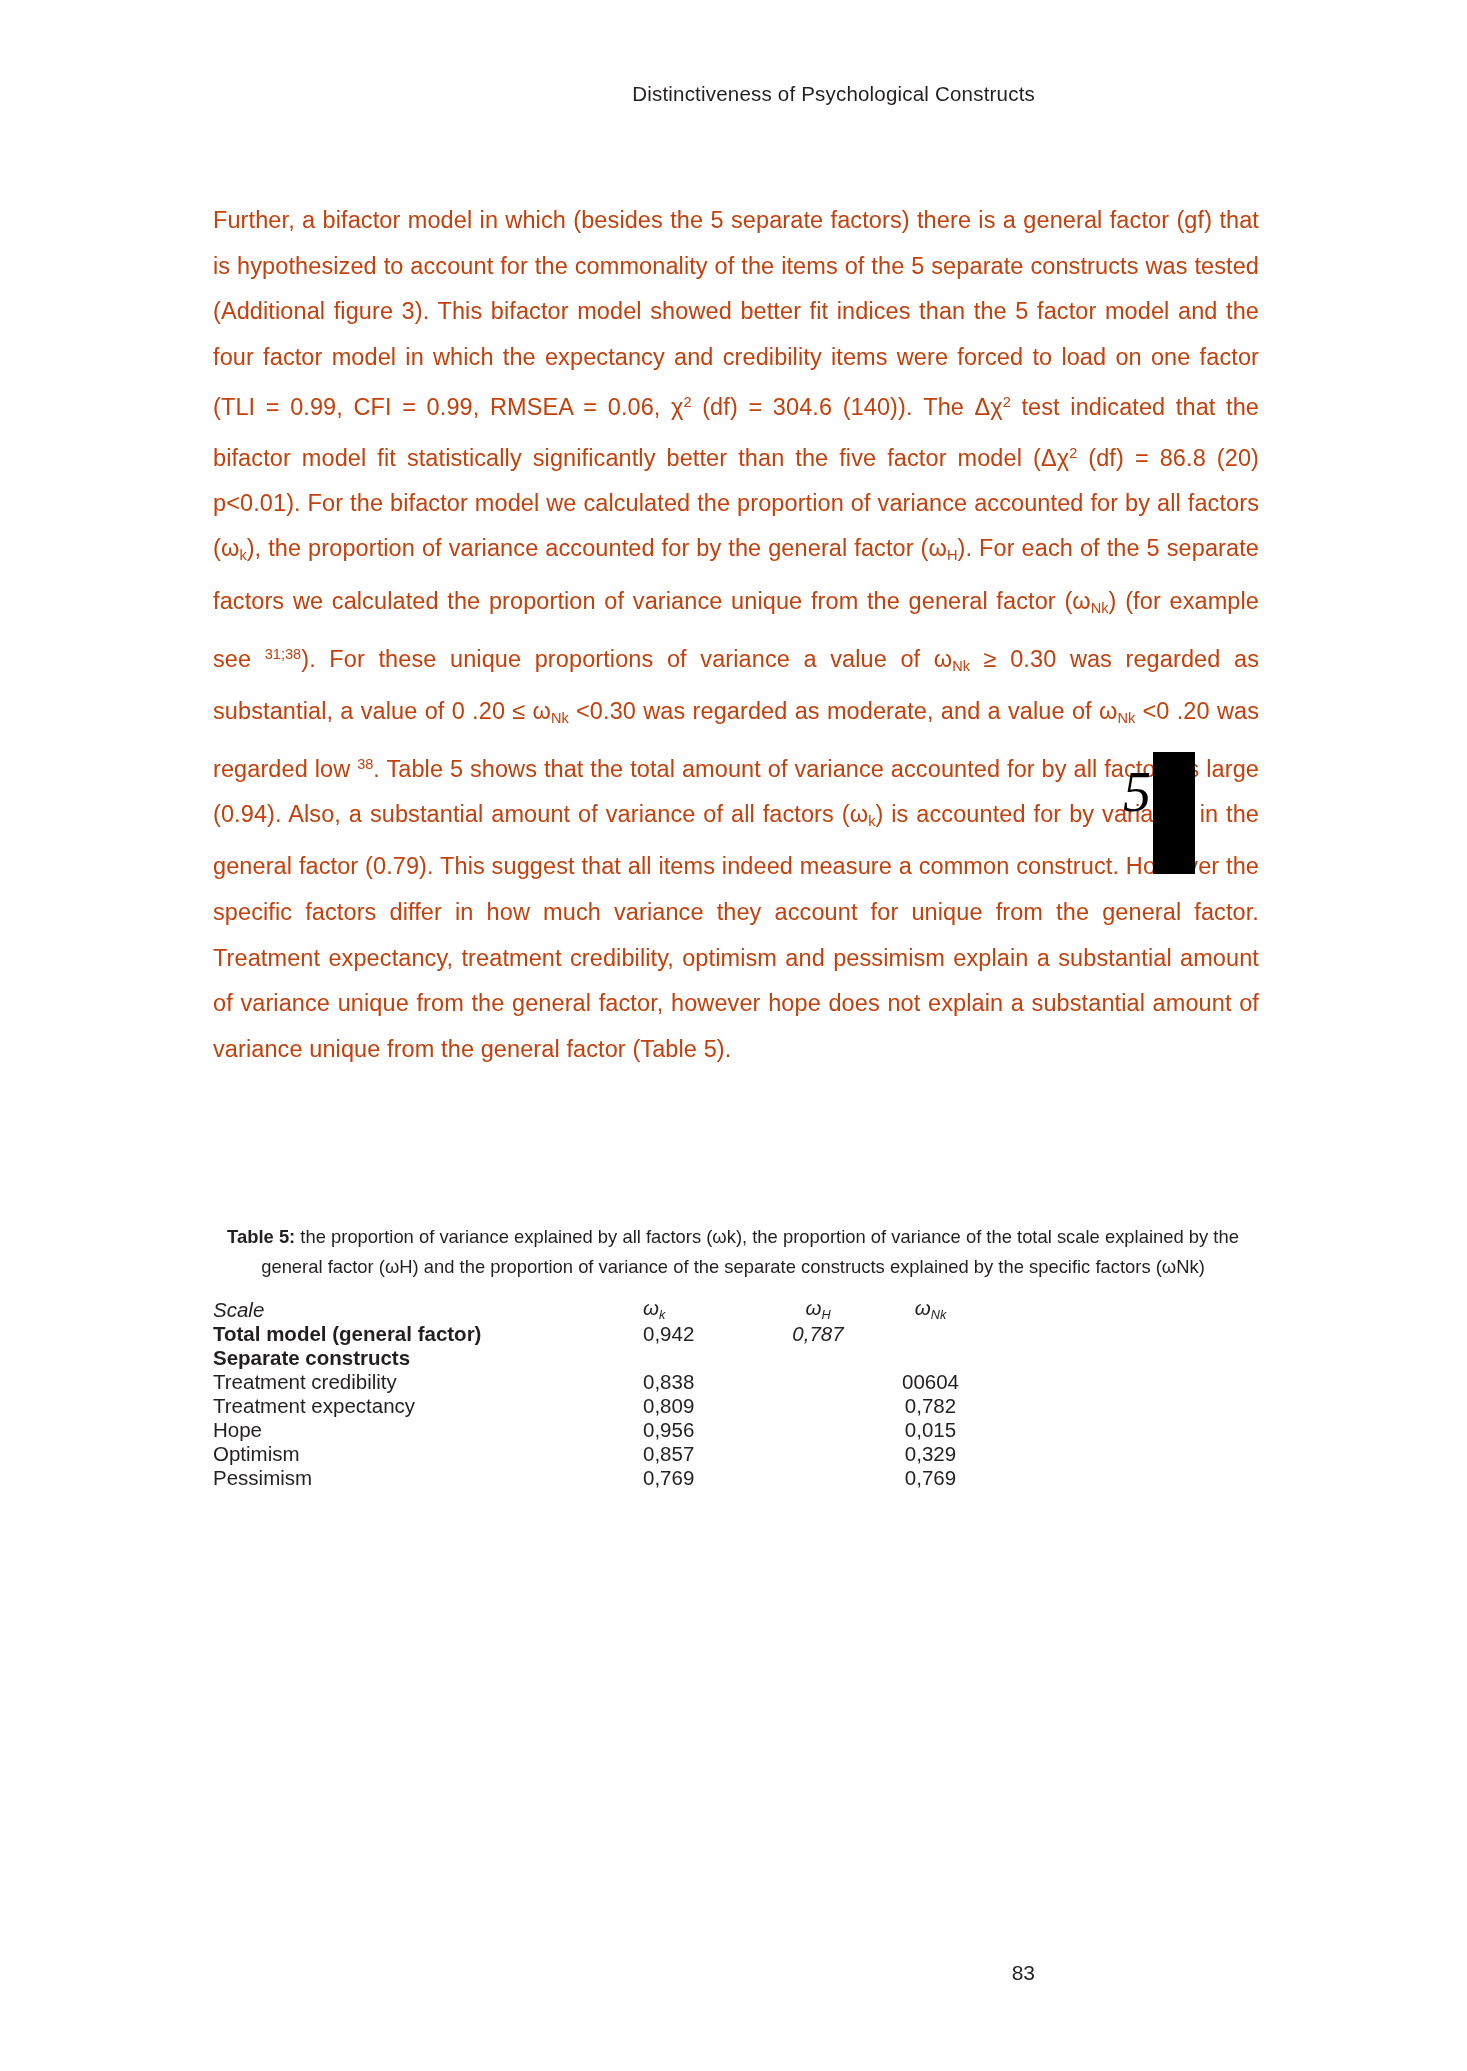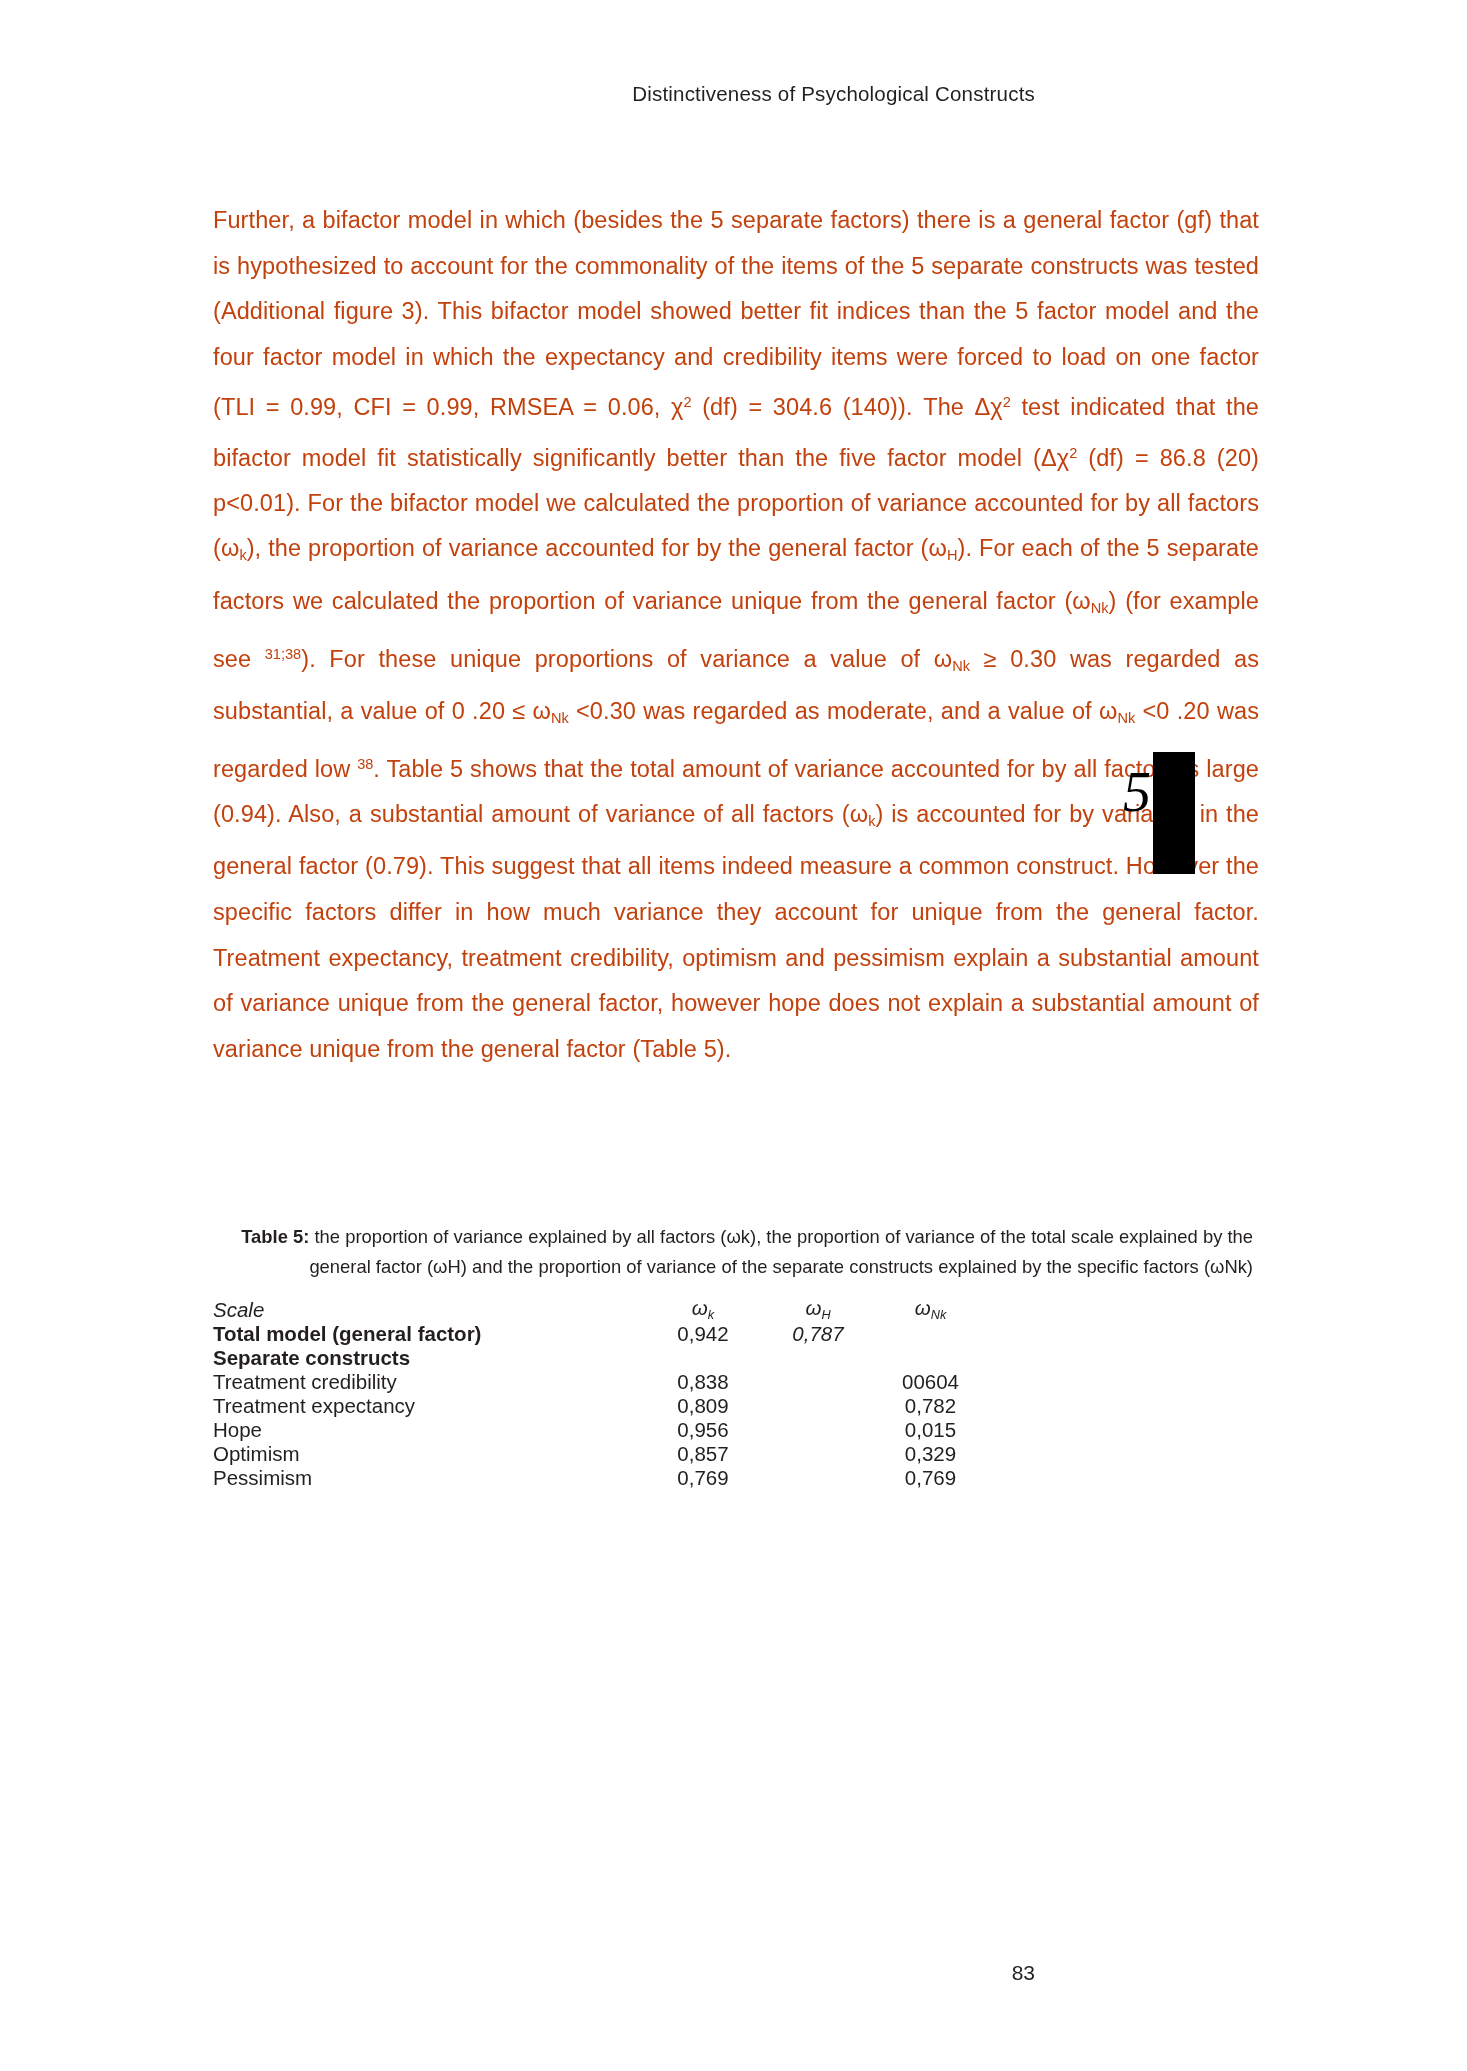--- a/index.html
+++ b/index.html
@@ -83,21 +83,21 @@
 
   
   .table-caption {
     position: absolute;
     top: 1222px;
     left: 213px;
     width: 1040px;
     font-size: 18.4px;
     line-height: 29.5px;
     color: #231f20;
-    text-align: right;
+    text-align: center;
   }
   .table-caption b { font-weight: bold; }
 
   
   .table-wrap {
     position: absolute;
     top: 1296px;
     left: 213px;
     width: 775px;
   }
@@ -111,21 +111,21 @@
   table.data td {
     padding: 0;
     border: none;
     vertical-align: bottom;
   }
   .rule-top td   { border-top: 1.6px solid #231f20; }
   .rule-head td  { border-bottom: 1.3px solid #231f20; }
   .rule-bot td   { border-bottom: 1.6px solid #231f20; }
 
   .col-scale  { width: 430px; text-align: left;  padding-left: 4px; }
-  .col-wk     { width: 120px; text-align: center; }
+  .col-wk     { width: 120px; }
   .col-wh     { width: 110px; text-align: center; font-style: italic; }
   .col-wnk    { width: 115px; text-align: center; }
 
   .hdr-cell {
     font-style: italic;
     padding-bottom: 4px;
     padding-top: 8px;
   }
   .row-cell {
     padding-top: 9px;

